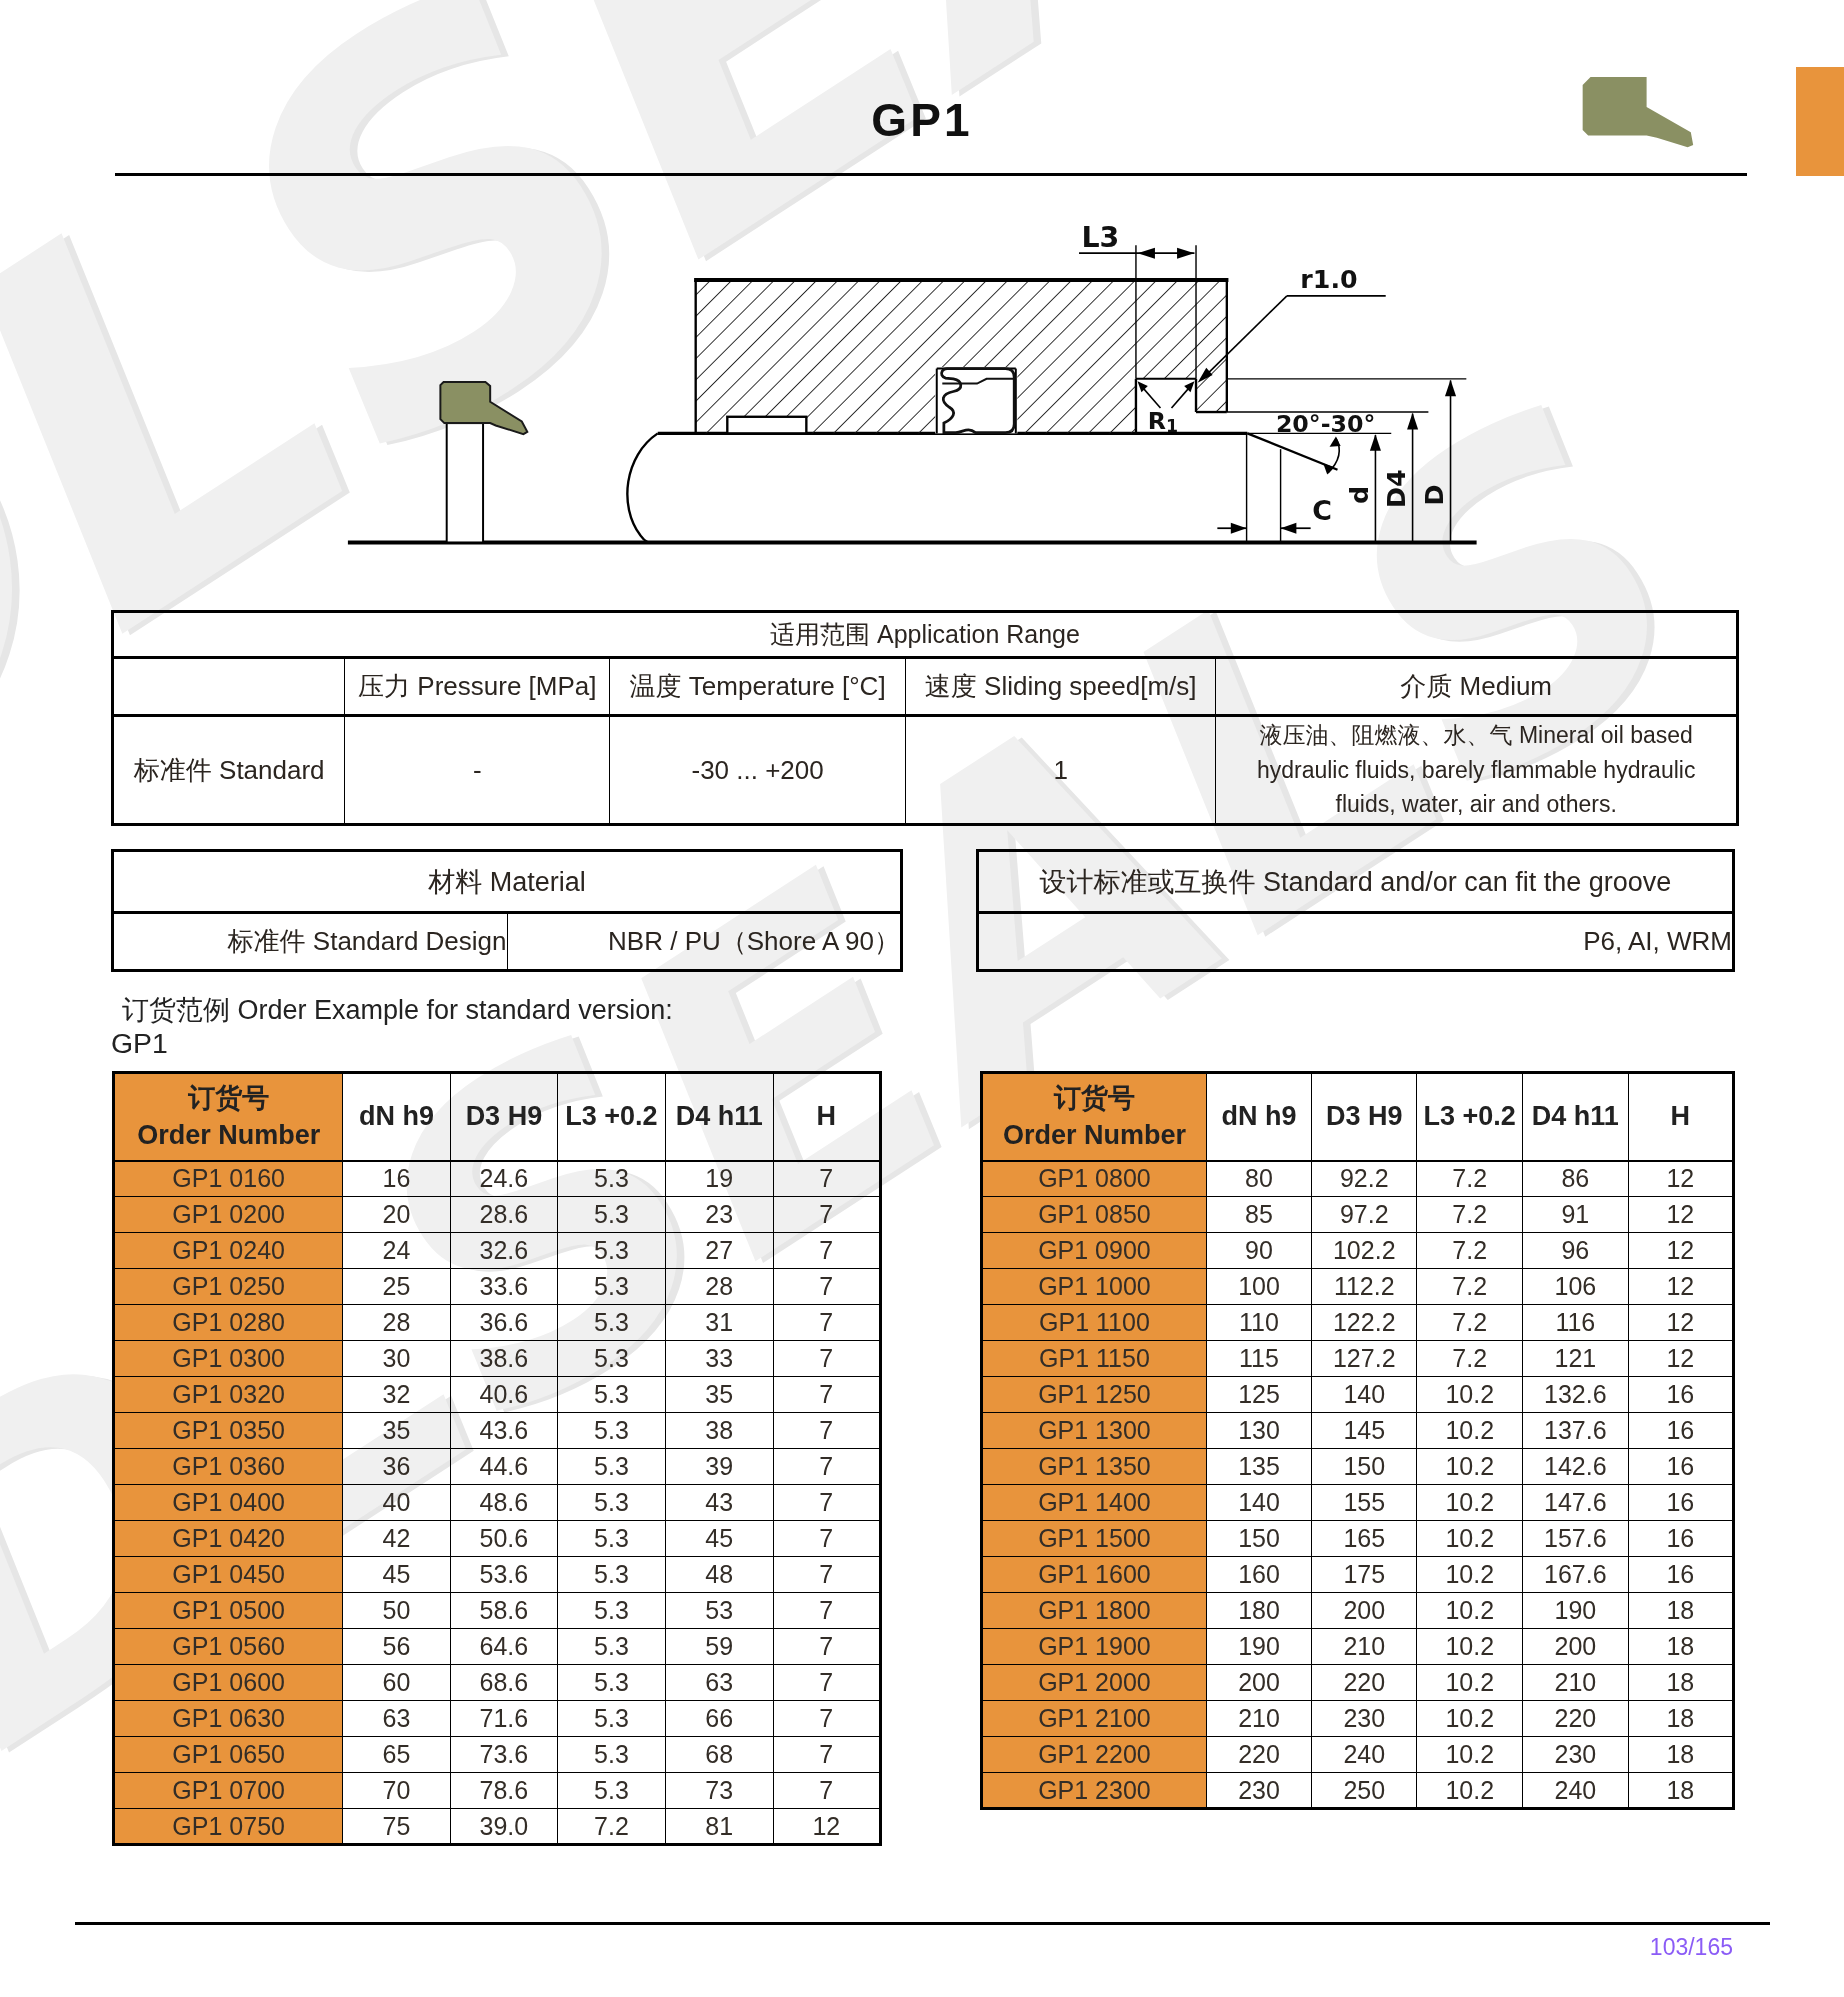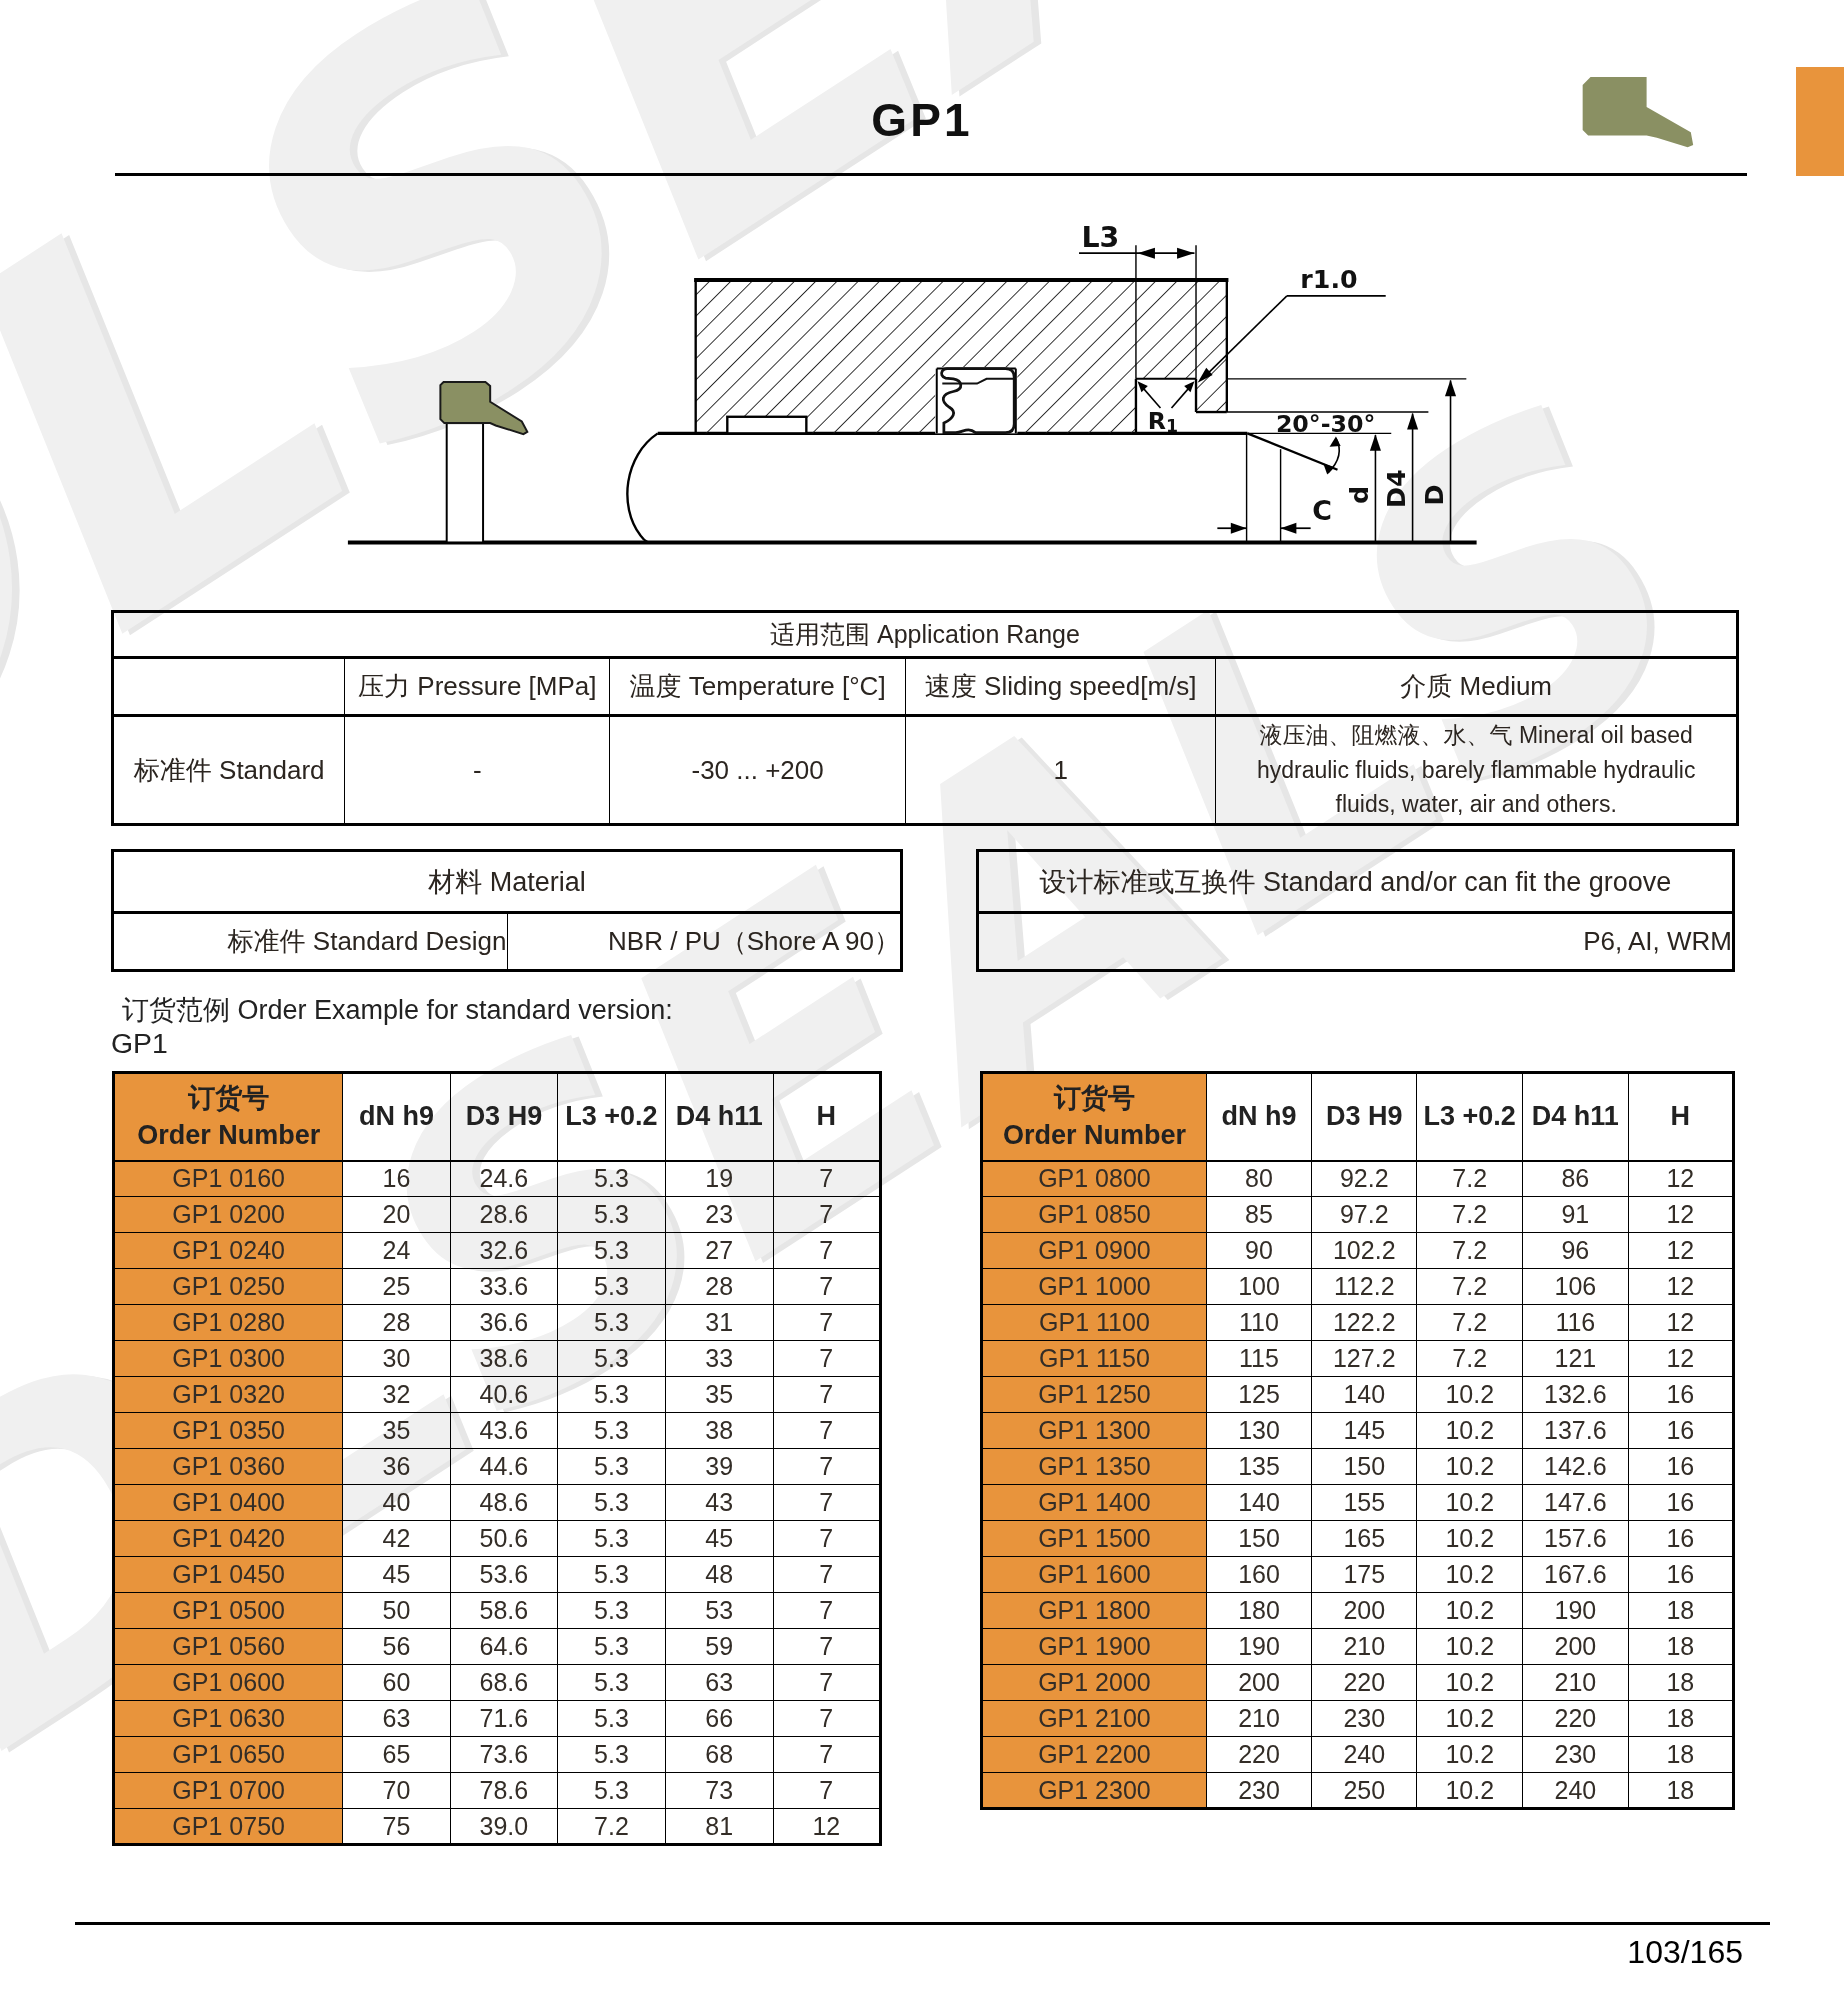--- a/index.html
+++ b/index.html
@@ -49,21 +49,21 @@
   
   .ordertable { border:3.2px solid #000; }
   .ordertable.tleft  { left:112px;  top:1071px; width:770px; }
   .ordertable.tright { left:980px; top:1071px; width:755px; }
   .ordertable th { border:1.6px solid #000; border-bottom:2.4px solid #000; height:88px; font-size:27px; font-weight:600; color:#222; }
   .ordertable td { border:1.6px solid #000; height:36px; font-size:25px; font-weight:400; color:#332d27; }
   .oc { background:#E8943C; }
   .ordertable thead .oc div { line-height:1.35; font-size:27px; font-weight:600; }
   
   .footer-rule { position:absolute; z-index:1; left:75px; top:1922px; width:1695px; height:3.2px; background:#000; }
-  .page-num { position:absolute; z-index:1; right:101px; top:1934px; font-size:32px; color:#000000; }
+  .page-num { position:absolute; z-index:1; right:111px; top:1934px; font-size:23px; color:#8b5cf6; }
 </style>
 </head>
 <body>
 
 <div class="page-root">
 
   <div class="wm wm1">DLSEALS</div>
   <div class="wm wm2">DLSEALS</div>
 
   <div class="title">GP1</div>

